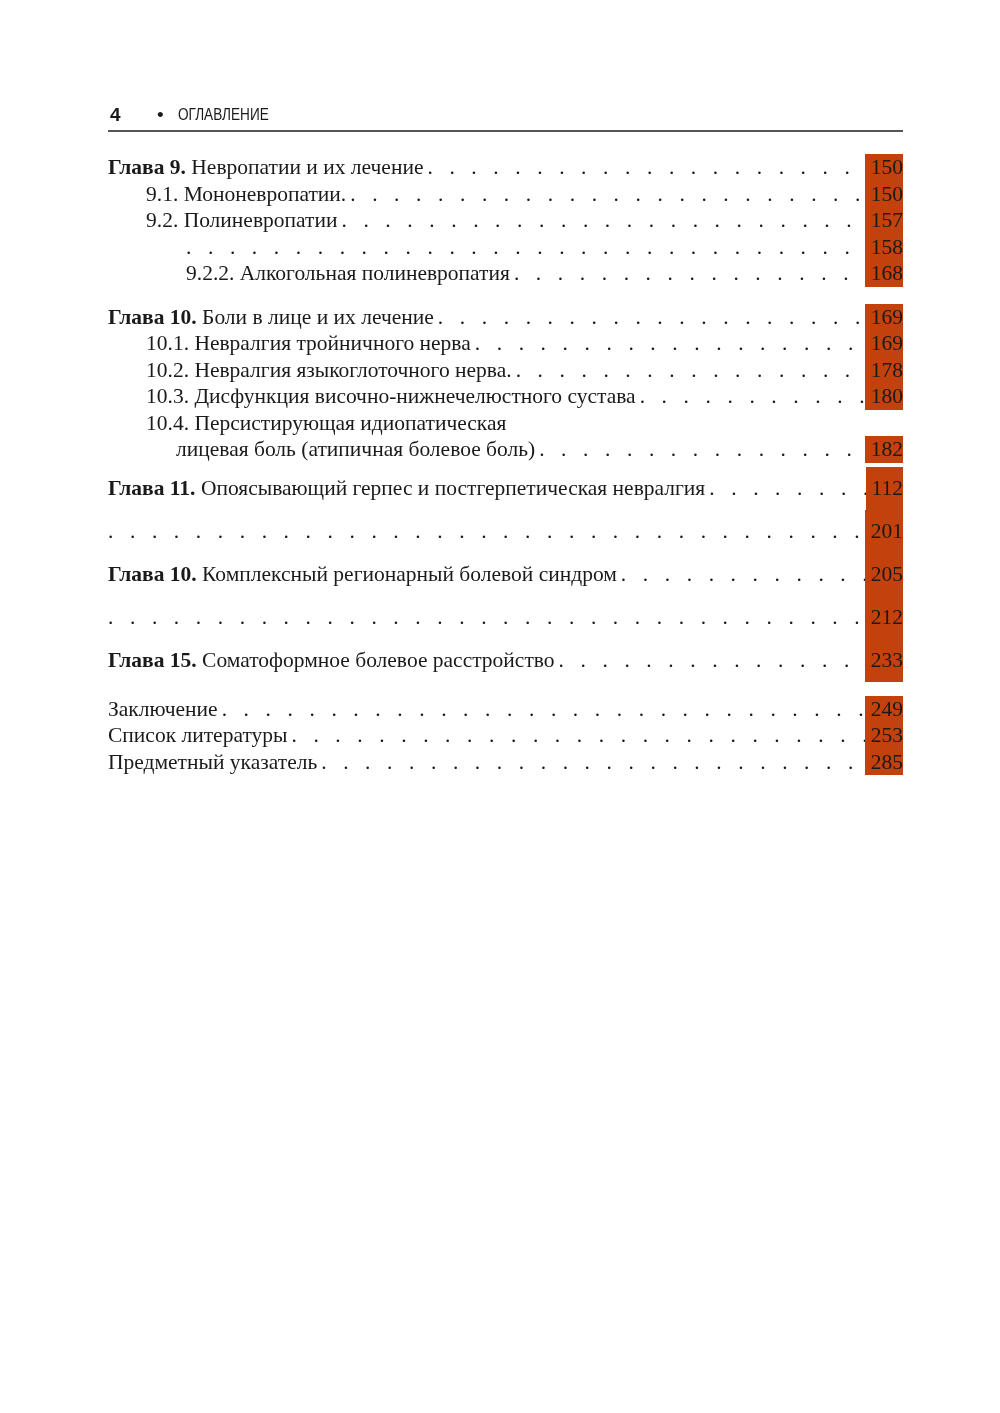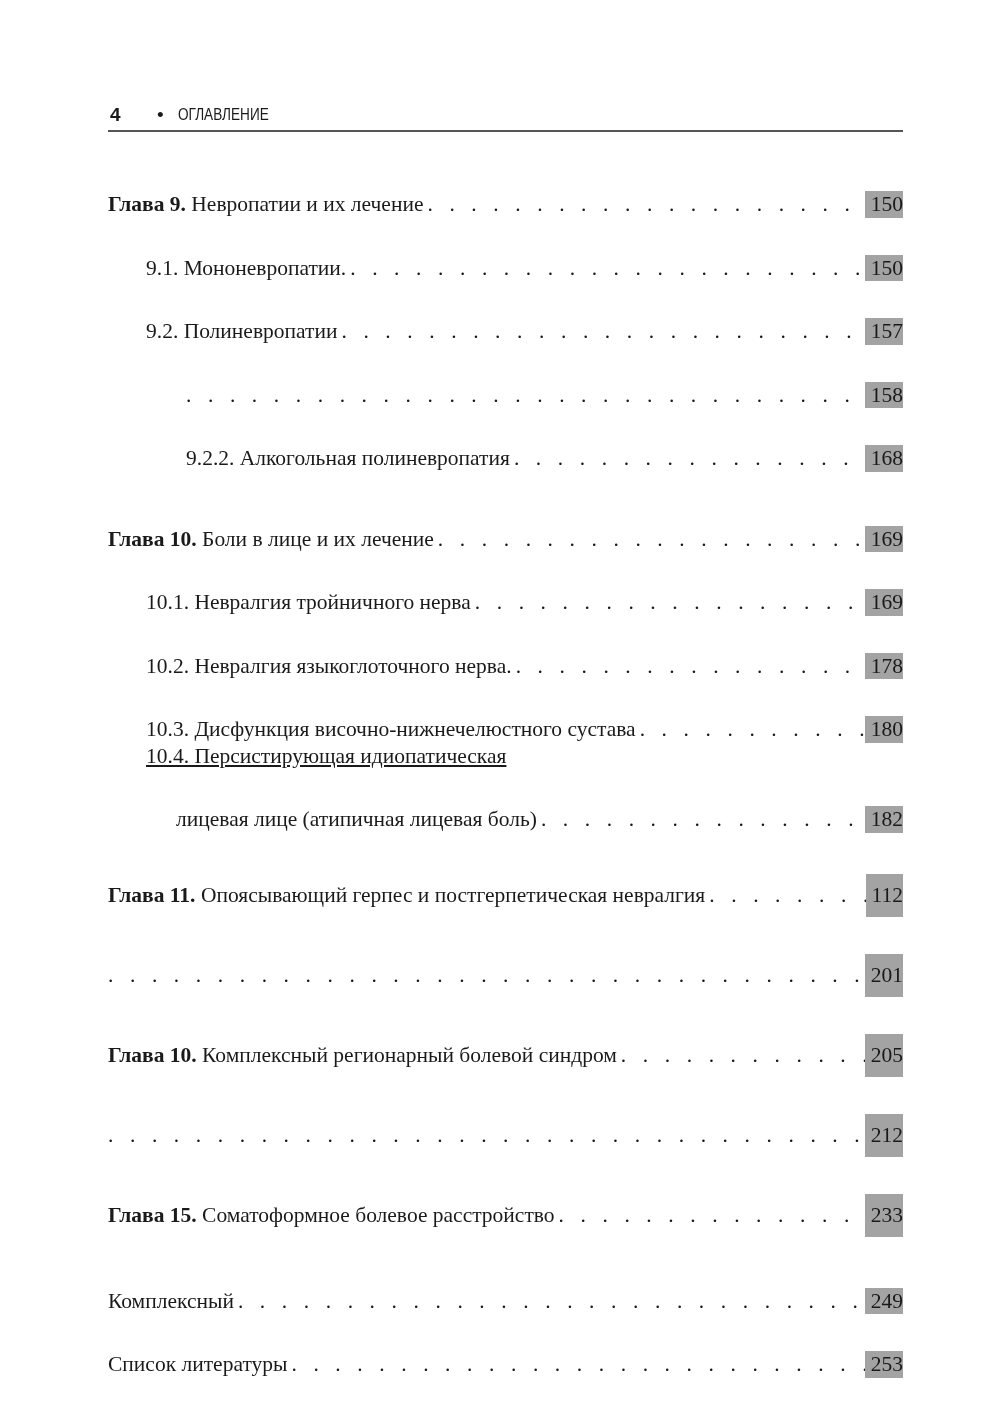--- a/index.html
+++ b/index.html
@@ -8,31 +8,31 @@
     position: absolute; left: 108px; top: 104px; width: 795px; height: 24px;
     font-family: "Liberation Sans", sans-serif;
   }
   .page-num { position: absolute; left: 2px; top: 0; font-size: 19px; font-weight: bold; }
   .bullet { position: absolute; left: 49px; top: 0; font-size: 19px; }
   .running-title { position: absolute; left: 70px; top: 2px; font-size: 16px; letter-spacing: 0px; transform: scaleX(0.85); transform-origin: left; }
   .header-rule { position: absolute; left: 108px; top: 130px; width: 795px; height: 2px; background: #555; }
 
   .toc { position: absolute; left: 108px; top: 154px; width: 795px;
          font-family: "Liberation Serif", serif; font-size: 21.5px; }
-  .entry { position: relative; height: 26.5px; line-height: 26.5px; display: flex; align-items: baseline; margin-top: 37px; }
+  .entry { position: relative; height: 26.5px; line-height: 26.5px; display: flex; align-items: baseline; }
   .entry .label { white-space: nowrap; background: #fff; padding-right: 4px; position: relative; z-index: 1; }
   .entry .label b { font-weight: bold; }
   .entry .dots { flex: 1; overflow: hidden; white-space: nowrap; letter-spacing: 5.6px; position: relative; }
-  .entry .page { white-space: nowrap; padding-left: 6px; background: #a3a3a3; position: relative; z-index: 1; text-align: right; }
+  .entry .page { white-space: nowrap; padding-left: 6px; background: #c2410c; position: relative; z-index: 1; text-align: right; }
   .lvl1 { padding-left: 38px; }
   .lvl2 { padding-left: 78px; }
   .cont { padding-left: 68px; }
   .gap { height: 17px; }
   .big-gap .entry { height: 43px; line-height: 43px; }
-  .plain { height: 26.5px; line-height: 26.5px; white-space: nowrap; text-decoration: underline; }
+  .plain { height: 26.5px; line-height: 26.5px; white-space: nowrap; }
 </style>
 </head>
 <body>
 
 <div class="page-header">
   <span class="page-num">4</span>
   <span class="bullet">•</span>
   <span class="running-title">ОГЛАВЛЕНИЕ</span>
 </div>
 <div class="header-rule"></div>
@@ -81,21 +81,21 @@
     <span class="dots">. . . . . . . . . . . . . . . . . . . . . . . . . . . . . . . . . . . . . . . . . . . . . . . . . . . . . . . . . . . . . . . . . . . . . . . . . . . . . .</span>
     <span class="page">178</span>
   </div>
   <div class="entry lvl1">
     <span class="label">10.3. Дисфункция височно-нижнечелюстного сустава</span>
     <span class="dots">. . . . . . . . . . . . . . . . . . . . . . . . . . . . . . . . . . . . . . . . . . . . . . . . . . . . . . . . . . . . . . . . . . . . . . . . . . . . . .</span>
     <span class="page">180</span>
   </div>
   <div class="plain lvl1">10.4. Персистирующая идиопатическая</div>
   <div class="entry cont" style="padding-left:68px">
-    <span class="label">лицевая лице (атипичная лицевая боль)</span>
+    <span class="label">лицевая боль (атипичная болевое боль)</span>
     <span class="dots">. . . . . . . . . . . . . . . . . . . . . . . . . . . . . . . . . . . . . . . . . . . . . . . . . . . . . . . . . . . . . . . . . . . . . . . . . . . . . .</span>
     <span class="page">182</span>
   </div>
 
   <div style="height:4px"></div>
 
   <div class="big-gap">
     <div class="entry">
       <span class="label"><b>Глава 11.</b><span> Опоясывающий герпес и постгерпетическая невралгия</span></span>
       <span class="dots">. . . . . . . . . . . . . . . . . . . . . . . . . . . . . . . . . . . . . . . . . . . . . . . . . . . . . . . . . . . . . . . . . . . . . . . . . . . . . .</span>
@@ -117,21 +117,21 @@
     <div class="entry">
       <span class="label"><b>Глава 15.</b><span> Соматоформное болевое расстройство</span></span>
       <span class="dots">. . . . . . . . . . . . . . . . . . . . . . . . . . . . . . . . . . . . . . . . . . . . . . . . . . . . . . . . . . . . . . . . . . . . . . . . . . . . . .</span>
       <span class="page">233</span>
     </div>
   </div>
 
   <div style="height:14px"></div>
 
   <div class="entry">
-    <span class="label">Комплексный</span>
+    <span class="label">Заключение</span>
     <span class="dots">. . . . . . . . . . . . . . . . . . . . . . . . . . . . . . . . . . . . . . . . . . . . . . . . . . . . . . . . . . . . . . . . . . . . . . . . . . . . . .</span>
     <span class="page">249</span>
   </div>
   <div class="entry">
     <span class="label">Список литературы</span>
     <span class="dots">. . . . . . . . . . . . . . . . . . . . . . . . . . . . . . . . . . . . . . . . . . . . . . . . . . . . . . . . . . . . . . . . . . . . . . . . . . . . . .</span>
     <span class="page">253</span>
   </div>
   <div class="entry">
     <span class="label">Предметный указатель</span>

